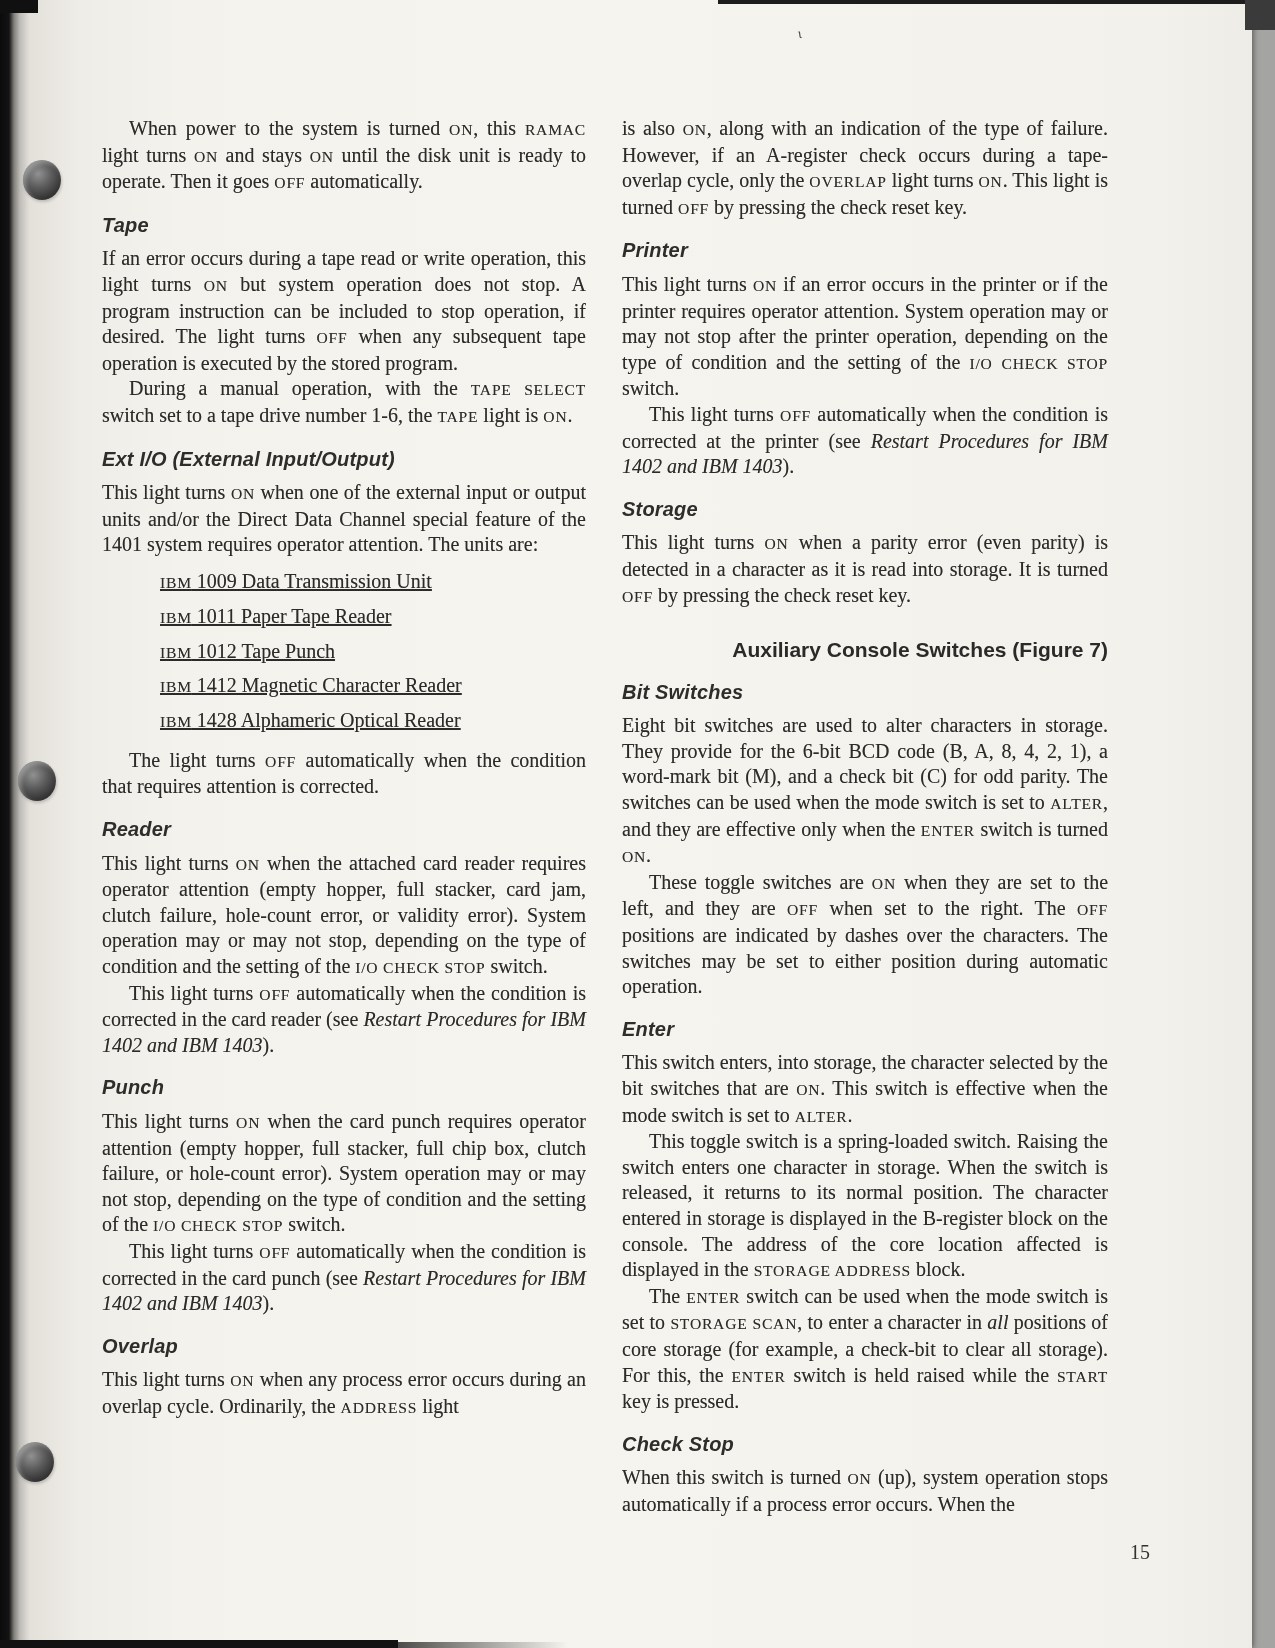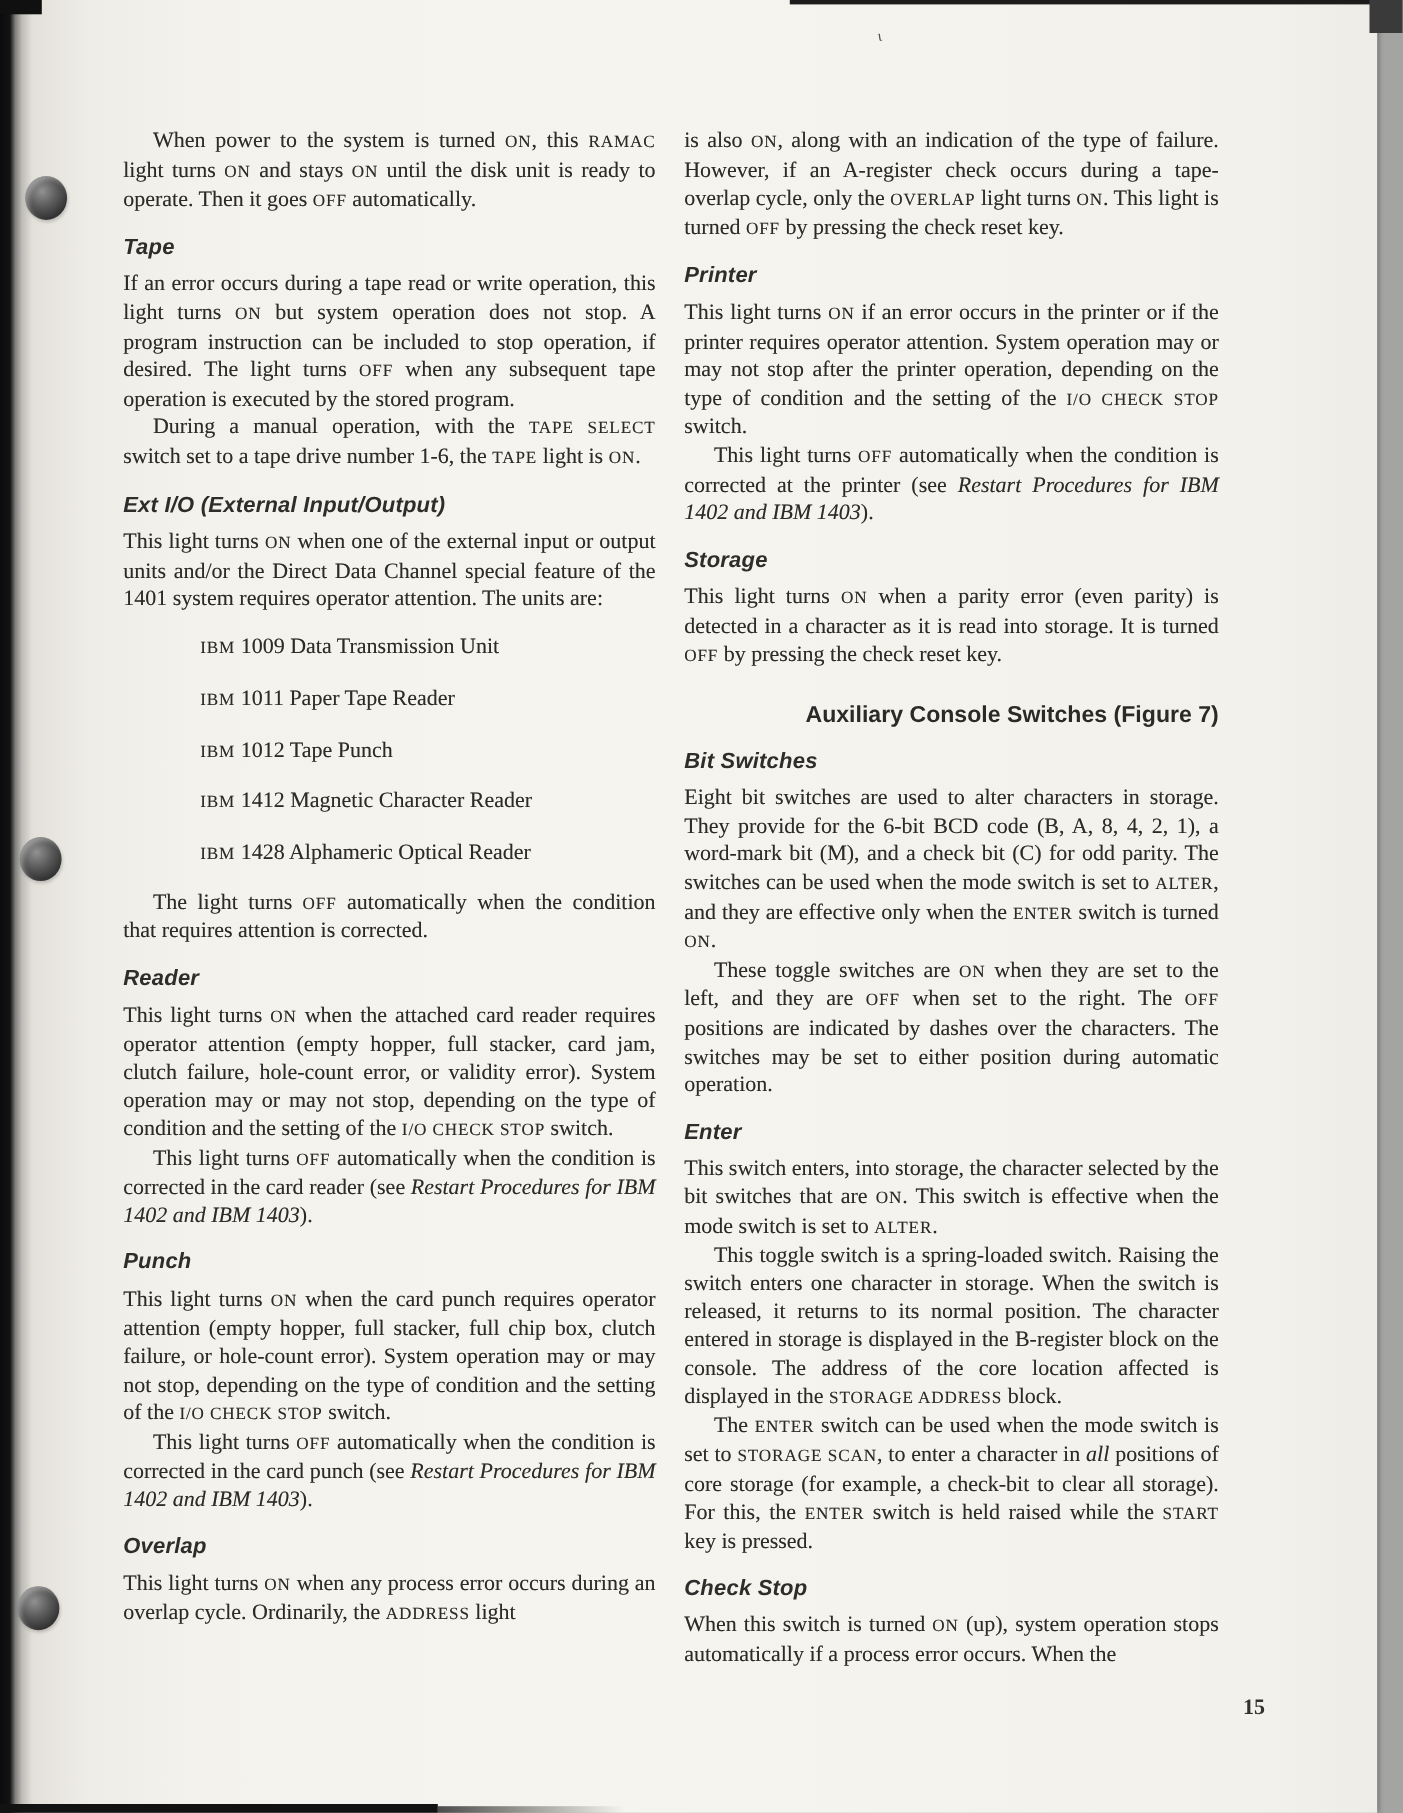--- a/index.html
+++ b/index.html
@@ -31,21 +31,21 @@
   .hole-1{left:23px;top:160px;}
   .hole-2{left:18px;top:761px;}
   .hole-3{left:16px;top:1442px;}
 
   .col{
     position:absolute;top:116px;
     font-size:20px;line-height:25.6px;color:#2c2b29;
     text-align:justify;
     text-shadow:0 0 0.5px rgba(40,40,40,0.4);
   }
-  .col-left{left:112px;width:484px;}
+  .col-left{left:102px;width:484px;}
   .col-right{left:622px;width:486px;}
 
   .para{margin:0;}
   .ind{text-indent:27px;}
   .sc{font-size:0.78em;letter-spacing:0.05em;}
   .it{font-style:italic;}
 
   .run-head{
     font-family:"Liberation Sans","DejaVu Sans",sans-serif;
     font-style:italic;font-weight:700;font-size:20px;letter-spacing:0.2px;
@@ -53,25 +53,25 @@
   }
   .section-head{
     font-family:"Liberation Sans","DejaVu Sans",sans-serif;
     font-weight:700;font-size:21px;color:#2b2a28;
     margin:28px 0 7px;text-align:right;text-shadow:none;
   }
   .unit-list{
     list-style:none;margin:9px 0 11px;padding:0 0 0 54px;
     line-height:28.8px;text-align:left;
   }
-  .unit-list li{margin:16px;}
+  .unit-list li{margin:4px;text-decoration:underline;}
 
   .page-number{
     position:absolute;left:1092px;top:1541px;width:58px;
-    font-size:20px;color:#333230;text-align:right;font-weight:bold;
+    font-size:20px;color:#333230;text-align:right;
   }
   .scan-artifact{
     position:absolute;left:798px;top:26px;
     font-size:14px;color:#4e4e4c;transform:rotate(-8deg);
   }
 </style>
 </head>
 <body>
 
 <div class="page">

